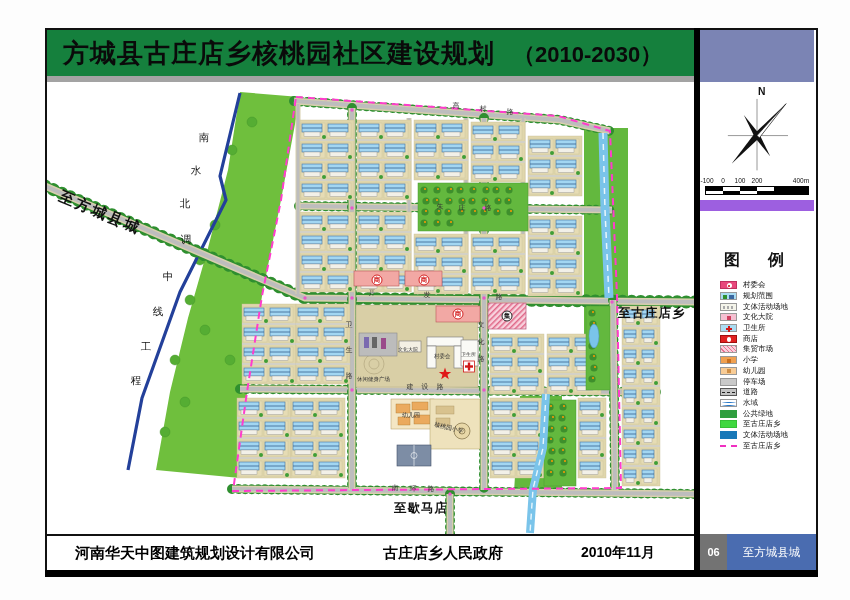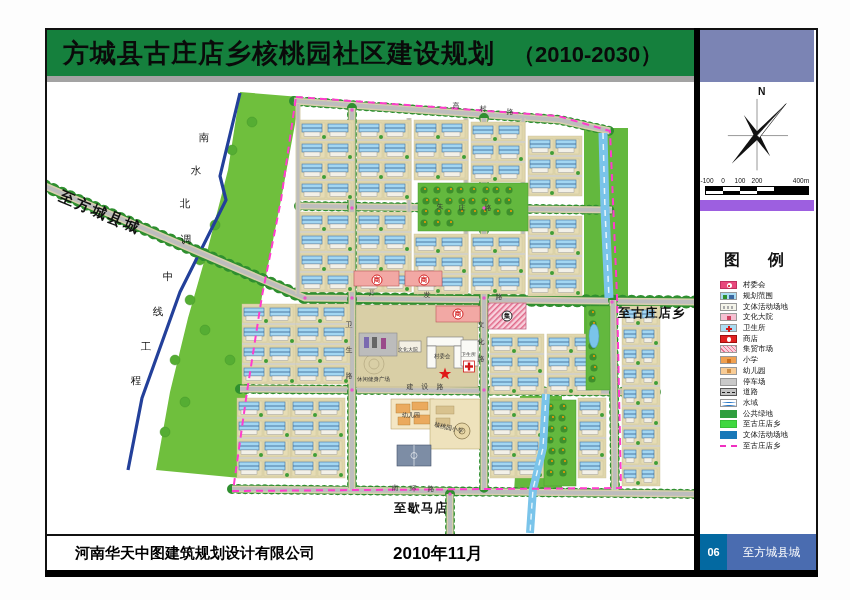--- a/index.html
+++ b/index.html
@@ -8,21 +8,21 @@
   .sheet{left:45px;top:28px;width:773px;height:549px;border:2px solid #111;background:#fff;box-sizing:border-box;}
   .titlebar{left:47px;top:30px;width:647px;height:52px;border-bottom:6px solid #a3a3a3;box-sizing:border-box;
             display:flex;align-items:center;padding-left:16px;background:#15803d;}
   .title-main{font-size:26px;font-weight:bold;color:#0a0a0a;letter-spacing:1px;white-space:nowrap;}
   .title-period{font-size:22px;font-weight:bold;color:#0a0a0a;margin-left:18px;padding-top:3px;white-space:nowrap;}
   .map-area{left:47px;top:82px;width:647px;height:452px;background:#fff;}
   .creditsbar{left:47px;top:534px;width:647px;height:36px;border-top:2px solid #111;box-sizing:border-box;
               display:flex;align-items:center;background:#fff;}
   .credit-company{font-size:15px;font-weight:bold;margin-left:28px;white-space:nowrap;}
   .credit-gov{font-size:15px;font-weight:bold;margin-left:68px;white-space:nowrap;}
-  .credit-date{font-size:17px;font-weight:bold;margin-left:78px;white-space:nowrap;}
+  .credit-date{font-size:14px;font-weight:bold;margin-left:78px;white-space:nowrap;}
   .divider-v{left:694px;top:28px;width:6px;height:549px;background:#000;}
   .bottom-thick{left:45px;top:570px;width:773px;height:7px;background:#000;}
   .sb-slate{left:700px;top:30px;width:114px;height:52px;background:#7b84b4;}
   .sb-compass{left:700px;top:82px;width:114px;height:94px;display:flex;justify-content:center;}
   .sb-scale{left:705px;top:177px;width:104px;height:22px;}
   .sb-scale .ticks{position:relative;height:9px;font-size:6.5px;color:#111;}
   .sb-scale .ticks span{position:absolute;transform:translateX(-50%);white-space:nowrap;}
   .sb-bar{position:relative;width:102px;height:7px;border:1px solid #000;box-sizing:content-box;}
   .sb-bar .r{display:flex;height:3.5px;}
   .sb-purple{left:700px;top:200px;width:114px;height:11px;background:#9d5fe0;}
@@ -58,21 +58,21 @@
   .ic-daolu::before{content:'';position:absolute;left:1px;top:2.8px;width:14px;height:1.4px;
       background:repeating-linear-gradient(90deg,#222 0 3px,transparent 3px 5px);}
   .ic-shuiyu{background:#fff;}
   .ic-shuiyu::before{content:'';position:absolute;left:1px;top:1.8px;width:14px;height:1.2px;background:#2878c8;border-radius:45%;}
   .ic-shuiyu::after{content:'';position:absolute;left:1px;top:4.6px;width:14px;height:1.2px;background:#2878c8;border-radius:45%;}
   .ic-lvdi{background:#2f9e3f;border-color:#2f9e3f;}
   .ic-fanghu{background:#3fd83f;border-color:#35c035;}
   .ic-gongcheng{background:#1878b8;border-color:#1878b8;}
   .ic-guihua{background:#fff;border:none;}
   .ic-guihua::before{content:'';position:absolute;left:0;top:3px;width:17px;height:0;border-top:2px dashed #f030c0;}
-  .sheet-no{left:700px;top:534px;width:27px;height:36px;background:#0369a1;color:#fff;font-size:11px;font-weight:bold;
+  .sheet-no{left:700px;top:534px;width:27px;height:36px;background:#737373;color:#fff;font-size:11px;font-weight:bold;
             display:flex;align-items:center;justify-content:center;}
   .sheet-name{left:727px;top:534px;width:89px;height:36px;background:#4a6cb0;color:#fff;font-size:11.5px;
             display:flex;align-items:center;justify-content:center;white-space:nowrap;}
 </style>
 </head>
 <body>
 
 <div class="page">
 
   <div class="abs sheet"></div>
@@ -1074,20 +1074,21 @@
           <text x="434" y="358" font-size="5.5" fill="#333" text-anchor="start" font-weight="normal" letter-spacing="0">村委会</text>
           <text x="461" y="356" font-size="5" fill="#333" text-anchor="start" font-weight="normal" letter-spacing="0">卫生所</text>
           <text x="402" y="417" font-size="6" fill="#333" text-anchor="start" font-weight="normal" letter-spacing="0">幼儿园</text>
           <text x="434" y="426" font-size="6" fill="#333" text-anchor="start" font-weight="normal" letter-spacing="0" transform="rotate(14 434 426)">核桃园小学</text>
         </g>
       </svg>
   </div>
 
   <div class="abs creditsbar">
     <span class="credit-company">河南华天中图建筑规划设计有限公司</span>
+    <span class="credit-gov">古庄店乡人民政府</span>
     <span class="credit-date">2010年11月</span>
   </div>
 
   <div class="abs divider-v"></div>
 
   <div class="abs sb-slate"></div>
 
   <div class="abs sb-compass">
     <svg width="90" height="94" viewBox="0 0 90 100">
       <line x1="14" y1="57" x2="78" y2="57" stroke="#777" stroke-width="0.8"></line>

